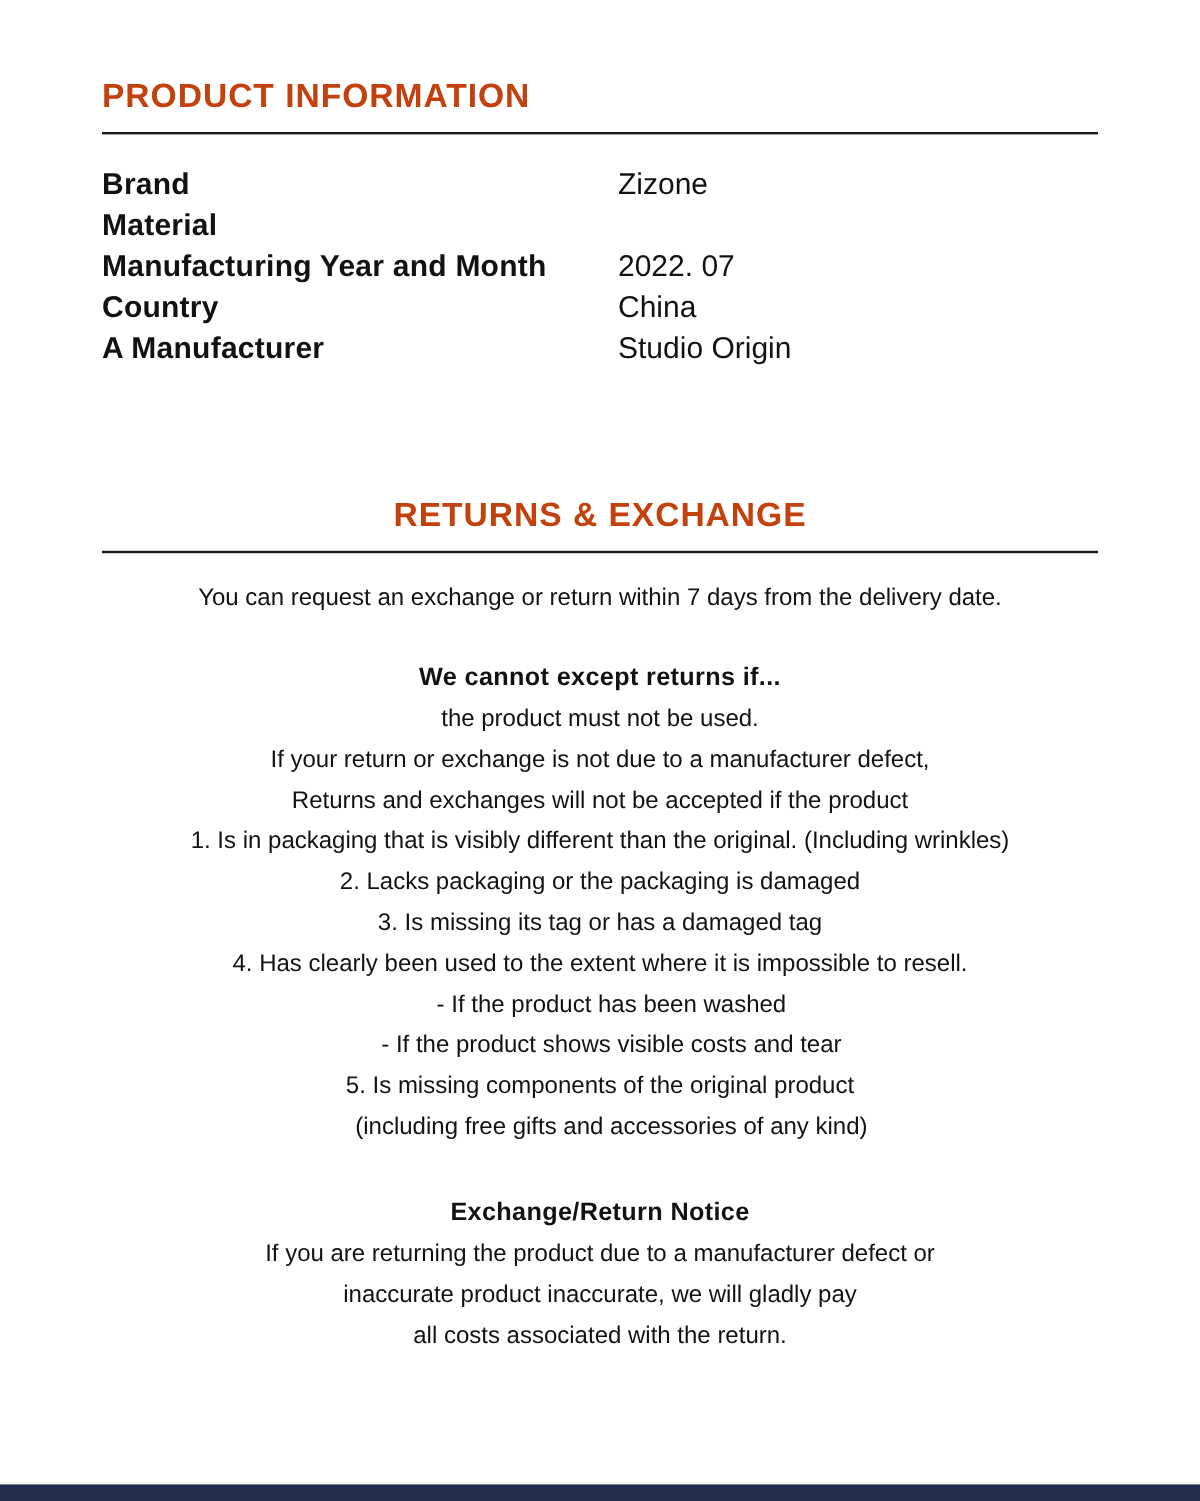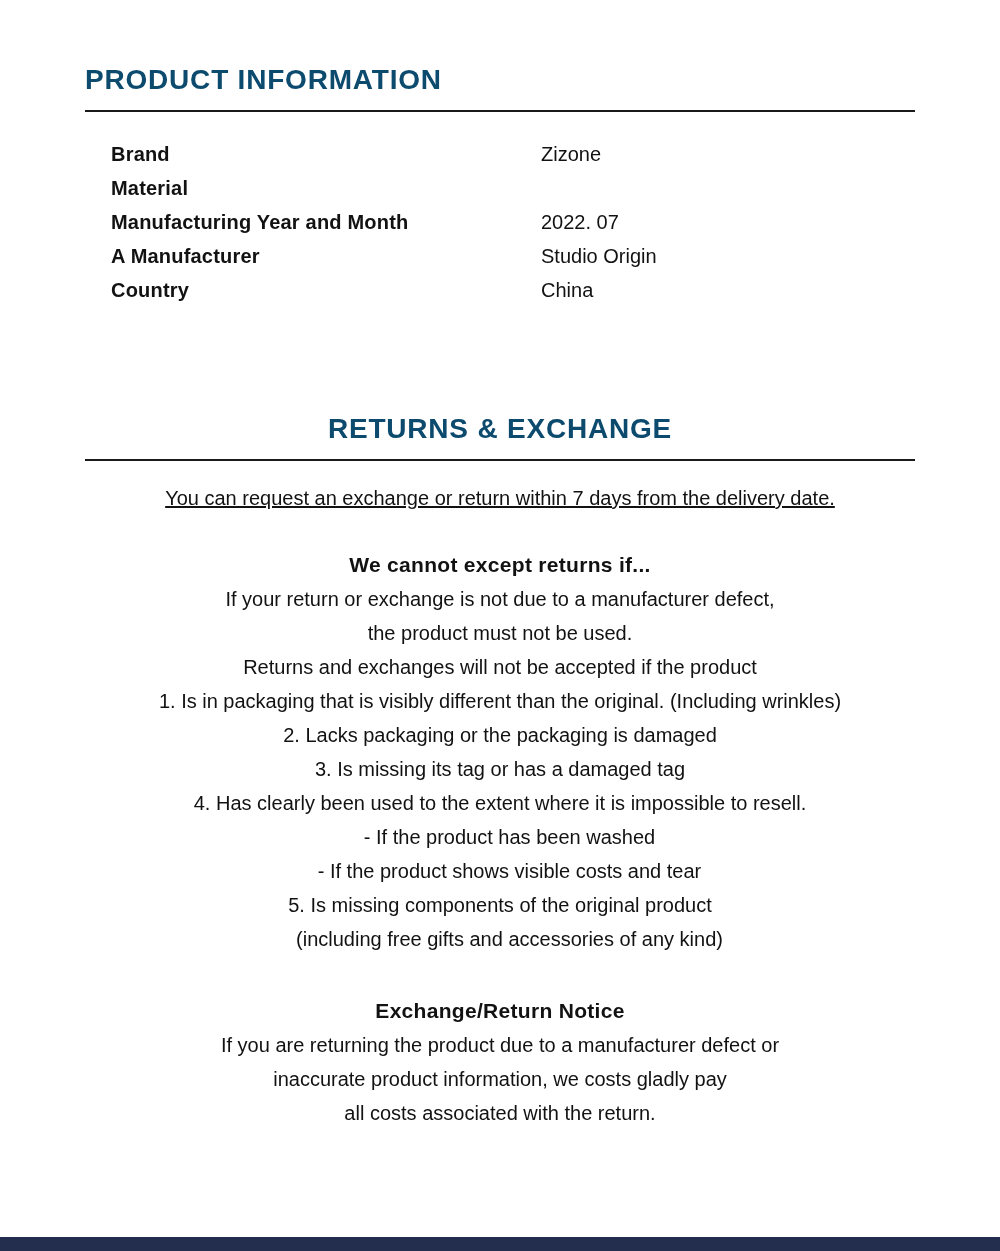--- a/index.html
+++ b/index.html
@@ -18,40 +18,39 @@
   }
 
   .page {
     padding: 64px 85px 0 85px;
   }
 
   .section-title {
     font-size: 28px;
     font-weight: 800;
     letter-spacing: 0.8px;
-    color: #0c4a6e;
+    color: #c2410c;
     margin-bottom: 14px;
   }
 
   .rule {
     height: 2px;
     background: #1a1a1a;
     width: 100%;
   }
 
   .spec-table {
     margin-top: 25px;
   }
 
   .spec-row {
     display: flex;
     align-items: baseline;
     line-height: 34px;
-    font-size: 20px;
-    margin-left: 26px;
+    font-size: 25px;
   }
 
   .spec-label {
     width: 430px;
     font-weight: 700;
     letter-spacing: 0.2px;
   }
 
   .spec-value {
     flex: 1;
@@ -60,21 +59,20 @@
 
   .returns-section {
     margin-top: 106px;
     text-align: center;
   }
 
   .intro-line {
     margin-top: 20px;
     font-size: 20px;
     line-height: 34px;
-    text-decoration: underline;
   }
 
   .subheading {
     margin-top: 33px;
     font-size: 21px;
     font-weight: 700;
     letter-spacing: 0.3px;
     line-height: 34px;
   }
 
@@ -114,56 +112,56 @@
         <div class="spec-value">Zizone</div>
       </div>
       <div class="spec-row">
         <div class="spec-label">Material</div>
       </div>
       <div class="spec-row">
         <div class="spec-label">Manufacturing Year and Month</div>
         <div class="spec-value">2022. 07</div>
       </div>
       <div class="spec-row">
+        <div class="spec-label">Country</div>
+        <div class="spec-value">China</div>
+      </div>
+      <div class="spec-row">
         <div class="spec-label">A Manufacturer</div>
         <div class="spec-value">Studio Origin</div>
-      </div>
-      <div class="spec-row">
-        <div class="spec-label">Country</div>
-        <div class="spec-value">China</div>
       </div>
     </div>
   </section>
 
   <section class="section returns-section">
     <h1 class="section-title">RETURNS &amp; EXCHANGE</h1>
     <div class="rule"></div>
 
     <p class="intro-line">You can request an exchange or return within 7 days from the delivery date.</p>
 
     <h2 class="subheading">We cannot except returns if...</h2>
 
     <div class="lines">
+      <div class="line">the product must not be used.</div>
       <div class="line">If your return or exchange is not due to a manufacturer defect,</div>
-      <div class="line">the product must not be used.</div>
       <div class="line">Returns and exchanges will not be accepted if the product</div>
       <div class="line">1. Is in packaging that is visibly different than the original. (Including wrinkles)</div>
       <div class="line">2. Lacks packaging or the packaging is damaged</div>
       <div class="line">3. Is missing its tag or has a damaged tag</div>
       <div class="line">4. Has clearly been used to the extent where it is impossible to resell.</div>
       <div class="line indent">- If the product has been washed</div>
       <div class="line indent">- If the product shows visible costs and tear</div>
       <div class="line">5. Is missing components of the original product</div>
       <div class="line indent">(including free gifts and accessories of any kind)</div>
     </div>
 
     <h2 class="subheading notice-heading">Exchange/Return Notice</h2>
 
     <div class="lines">
       <div class="line">If you are returning the product due to a manufacturer defect or</div>
-      <div class="line">inaccurate product information, we costs gladly pay</div>
+      <div class="line">inaccurate product inaccurate, we will gladly pay</div>
       <div class="line">all costs associated with the return.</div>
     </div>
   </section>
 
 </div>
 
 <div class="bottom-bar" style="background-color: rgb(35, 46, 79);"></div>
 
 </body></html>

